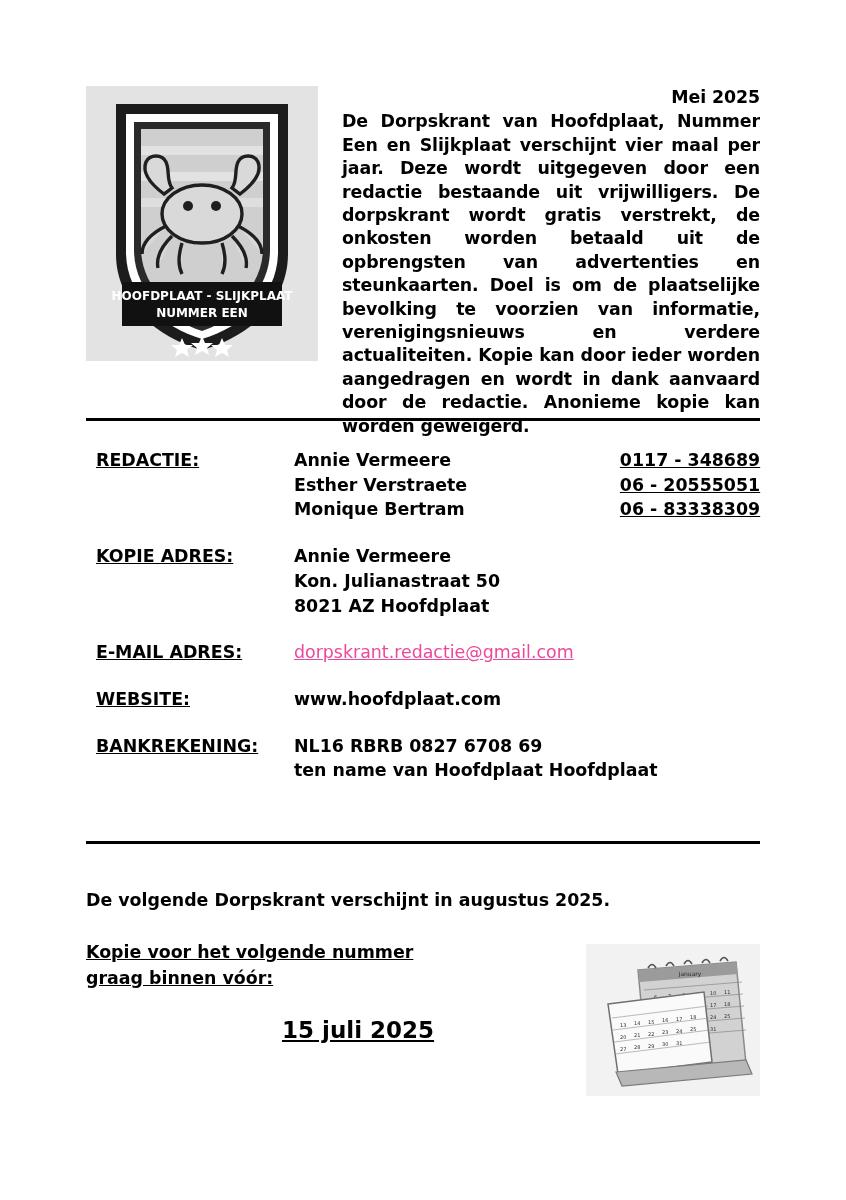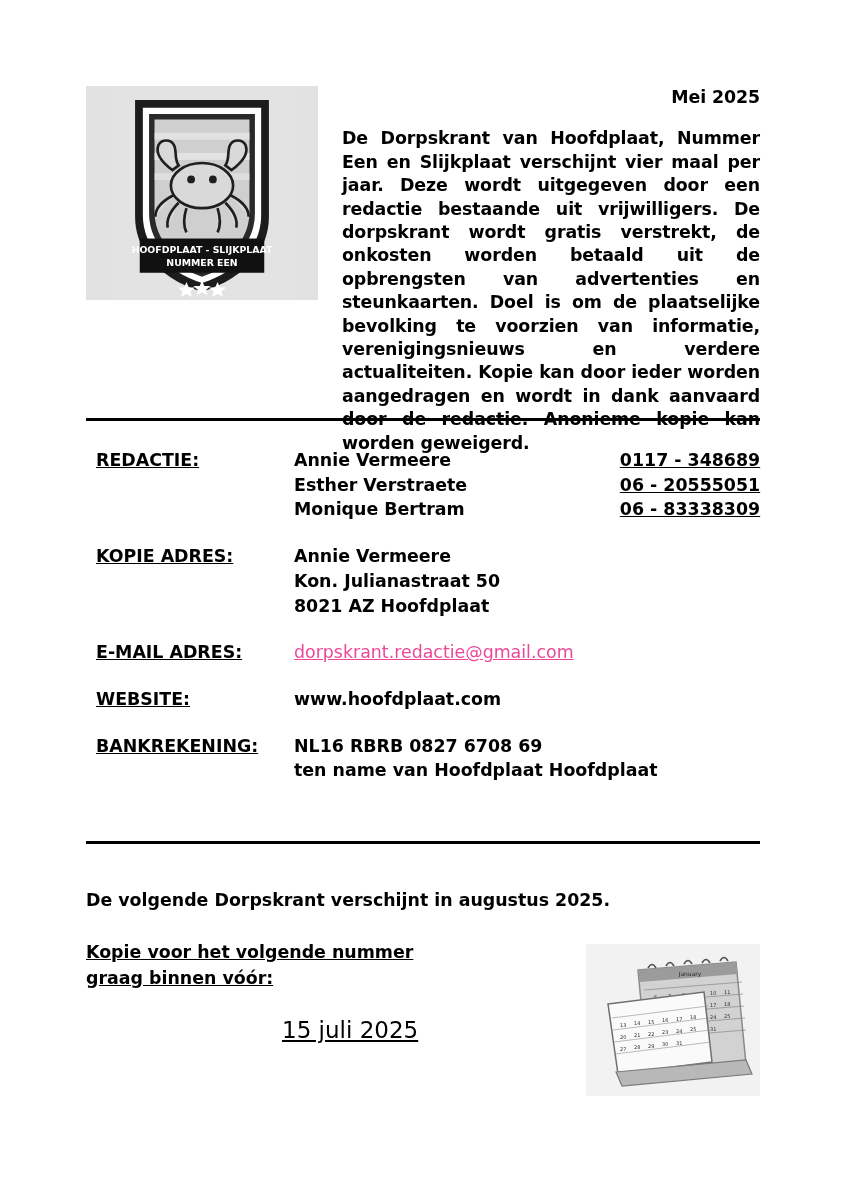--- a/index.html
+++ b/index.html
@@ -29,42 +29,42 @@
     position: absolute;
     left: 86px;
     top: 86px;
     width: 674px;
     display: flex;
     align-items: flex-start;
     gap: 24px;
   }
   .logo-wrap {
     width: 232px;
-    height: 214px;
+    height: 275px;
     flex: 0 0 232px;
     background: #e2e2e2;
     position: relative;
     overflow: hidden;
   }
   .logo-svg { display:block; width:100%; height:100%; }
 
   .header-text {
     flex: 1 1 auto;
     padding-top: 0px;
     font-size: 17.4px;
     font-weight: bold;
     line-height: 1.345;
     text-align: justify;
     letter-spacing: -0.1px;
   }
   .header-date {
     text-align: right;
     font-size: 17.4px;
     font-weight: bold;
-    margin-bottom: 18px;
+    margin-bottom: 1px;
   }
   .header-body {
     text-align: justify;
     text-align-last: left;
   }
 
   
   .rule {
     position: absolute;
     left: 86px;
@@ -127,21 +127,21 @@
     margin-top: 28px;
     line-height: 1.45;
   }
   .footer-block2 span {
     text-decoration: underline;
   }
   .footer-date {
     margin-top: 26px;
     margin-left: 196px;
     font-size: 23px;
-    font-weight: normal;
+    font-weight: bold;
     text-decoration: underline;
     display: inline-block;
   }
 
   
   .calendar-wrap {
     position: absolute;
     left: 586px;
     top: 944px;
     width: 174px;

